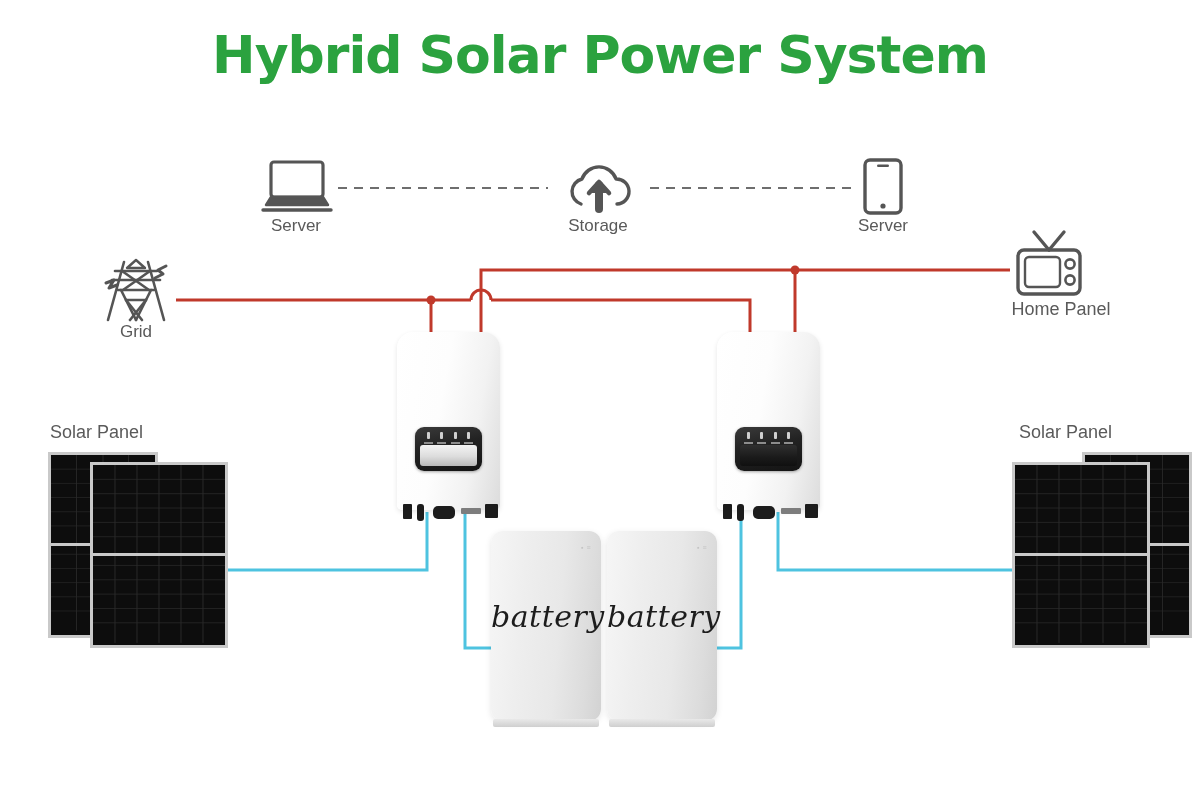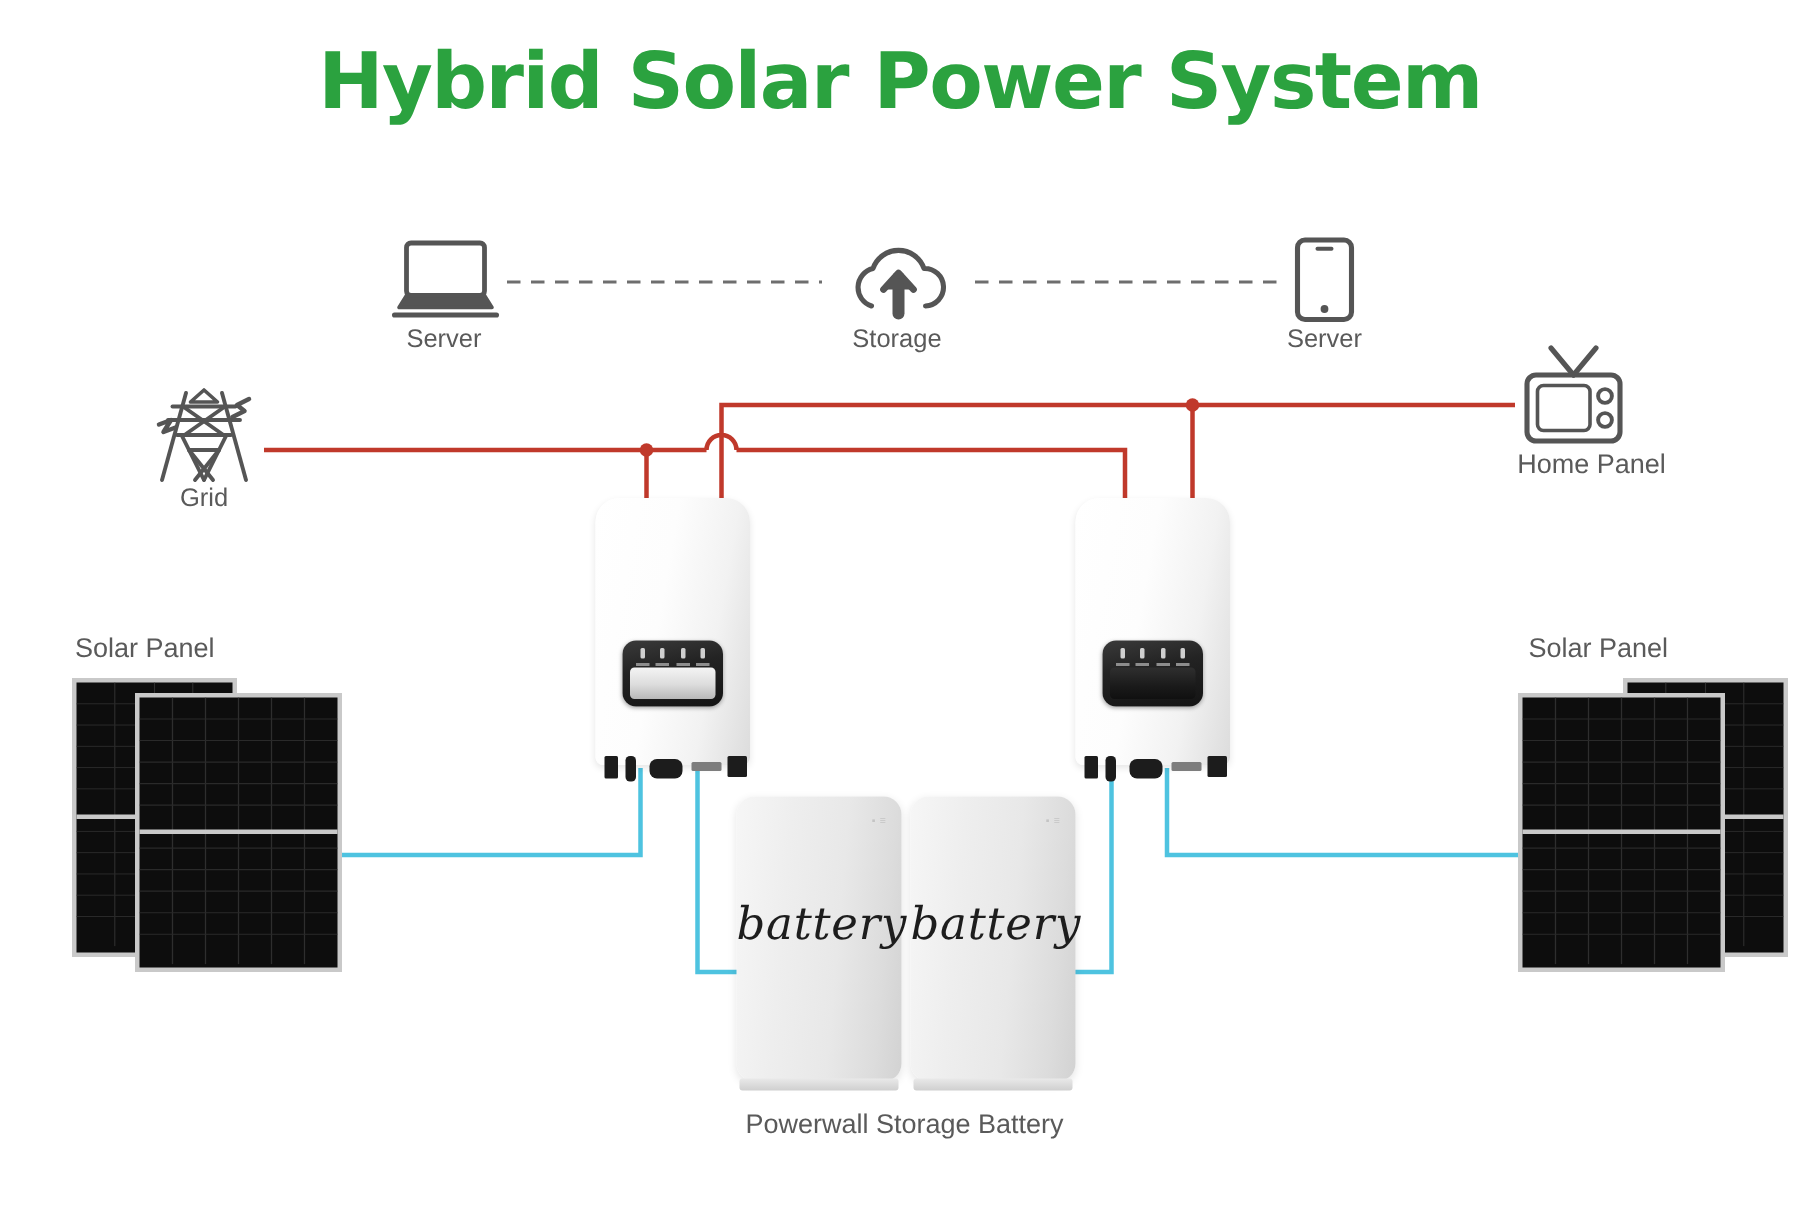--- a/index.html
+++ b/index.html
@@ -180,21 +180,20 @@
   <div class="lbl" style="left:236px;top:216px;width:120px;">Server</div>
   <div class="lbl" style="left:538px;top:216px;width:120px;">Storage</div>
   <div class="lbl" style="left:823px;top:216px;width:120px;">Server</div>
 
   <div class="lbl" style="left:76px;top:322px;width:120px;">Grid</div>
   <div class="lbl lbl-lg" style="left:981px;top:299px;width:160px;">Home Panel</div>
 
   <div class="lbl lbl-lg" style="left:50px;top:422px;width:160px;text-align:left;">Solar Panel</div>
   <div class="lbl lbl-lg" style="left:1019px;top:422px;width:160px;text-align:left;">Solar Panel</div>
 
-  <div class="lbl lbl-lg" style="left:443px;top:739px;width:320px;">Powerwall Storage Battery</div>
 
   <div class="panel" style="left:48px;top:452px;width:180px;height:196px;">
 
     <div class="pan" style="left:0px;top:0px;width:110px;height:186px;">
       <svg class="cells" viewBox="0 0 110 186" preserveAspectRatio="none">
         <g stroke="#2e2e2e" stroke-width="0.8">
           <line x1="27" y1="0" x2="27" y2="186"></line>
             <line x1="55" y1="0" x2="55" y2="186"></line>
             <line x1="82" y1="0" x2="82" y2="186"></line>
         </g>

